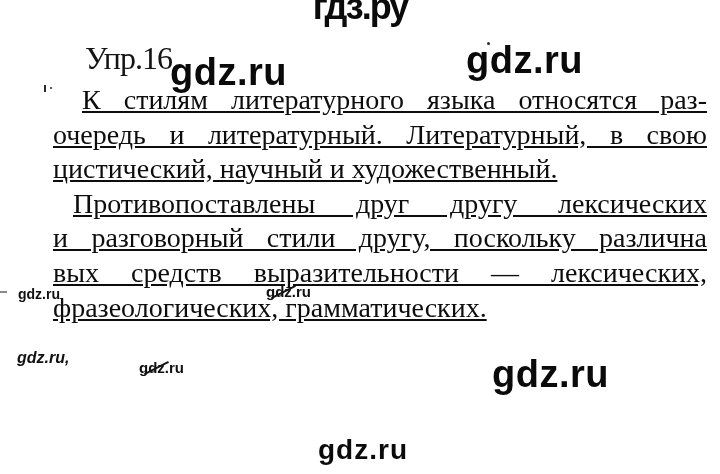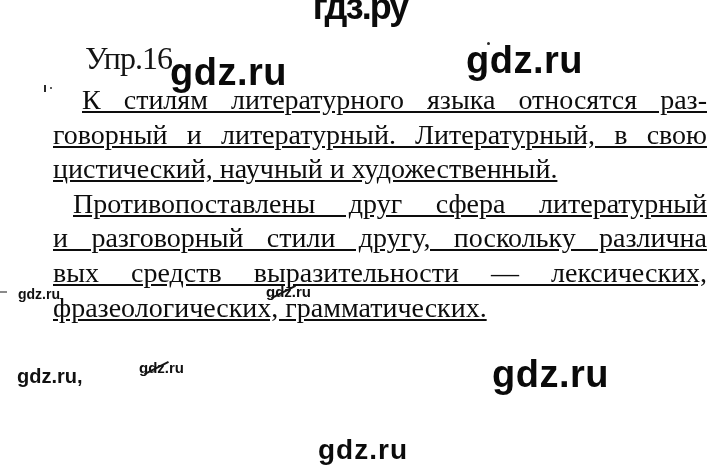--- a/index.html
+++ b/index.html
@@ -56,21 +56,21 @@
   
   .wm-sm {
     font-family: "Liberation Sans", sans-serif;
     font-weight: 700;
     line-height: 1;
     color: #111111;
     white-space: nowrap;
   }
   .wm-s1 { top: 287px; left: 18px;  font-size: 14px; }
   .wm-s2 { top: 284px; left: 266px; font-size: 15px; }
-  .wm-s3 { top: 366px; left: 17px;  font-size: 20px; }
+  .wm-s3 { top: 350px; left: 17px;  font-size: 16px; font-style: italic; }
   .wm-s4 { top: 360px; left: 139px; font-size: 15px; }
 
   .strike {
     position: absolute;
     width: 27px;
     height: 2px;
     background: #161616;
     left: 4px;
     top: 7px;
     transform: rotate(-27deg);
@@ -138,23 +138,23 @@
   <span class="strike"></span>
 </div>
 <div class="abs wm-sm wm-s3">gdz.ru,</div>
 <div class="abs wm-sm wm-s4">
   <span>gdz.ru</span>
   <span class="strike"></span>
 </div>
 
 <div class="abs solution-text">
   <div class="line indent-a">К стилям литературного языка относятся раз-</div>
-  <div class="line">говорный и литературный. Литературный, в свою</div>
+  <div class="line">очередь и литературный. Литературный, в свою</div>
   <div class="line tail">цистический, научный и художественный.</div>
-  <div class="line indent-b">Противопоставлены друг сфера литературный</div>
+  <div class="line indent-b">Противопоставлены друг другу лексических</div>
   <div class="line">и разговорный стили другу, поскольку различна</div>
   <div class="line">вых средств выразительности — лексических,</div>
   <div class="line tail">фразеологических, грамматических.</div>
 </div>
 
 <div class="abs footer-brand">gdz.ru</div>
 
 <div class="abs artifact art-tick"></div>
 <div class="abs artifact art-dot1"></div>
 <div class="abs artifact art-dash"></div>

